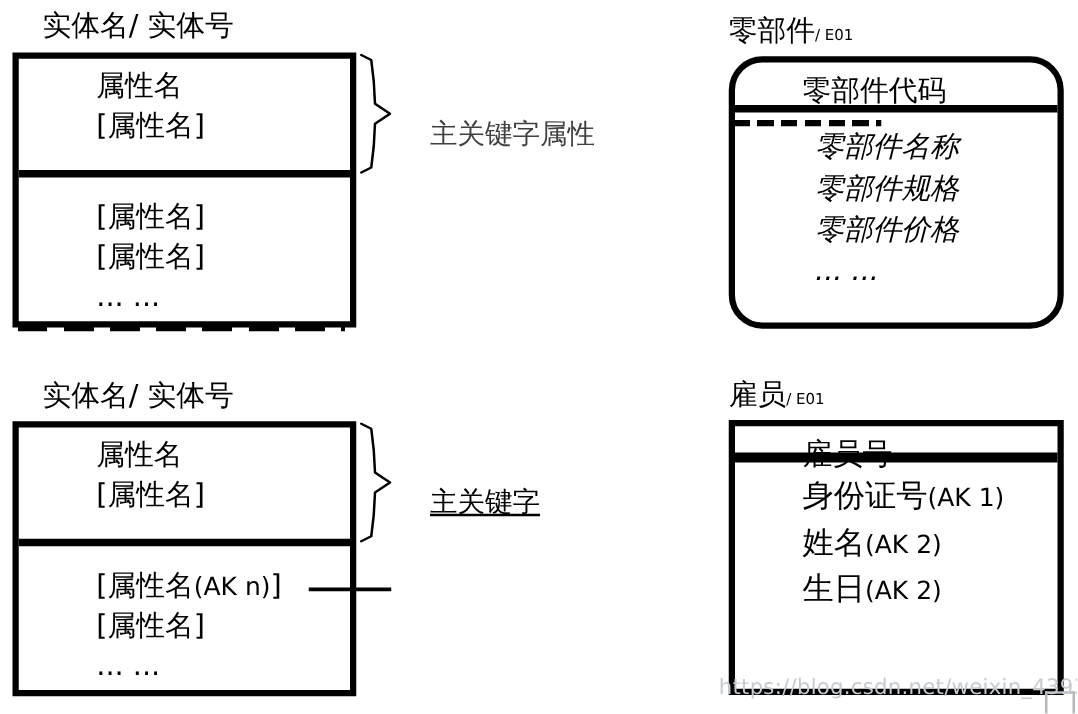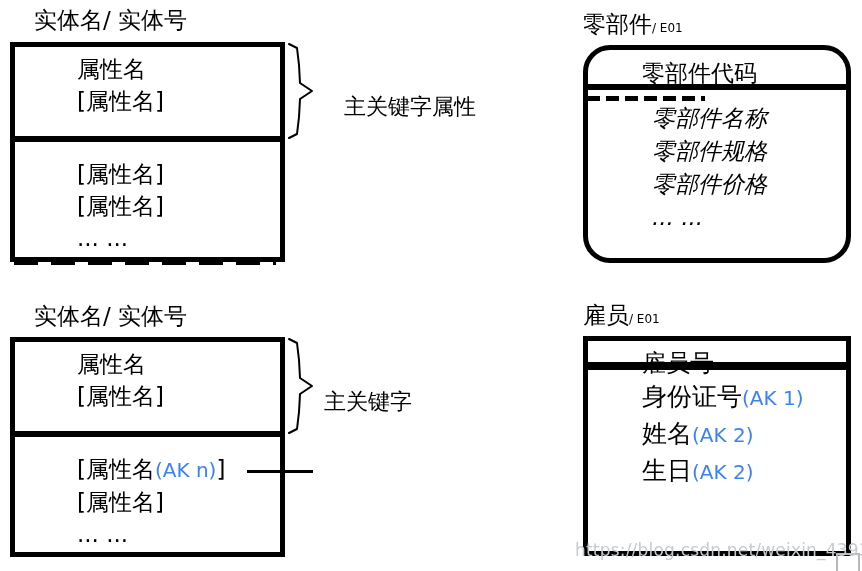--- a/index.html
+++ b/index.html
@@ -25,26 +25,26 @@
   .gen-sec2{padding:16px 0 0 62px;}
   .gen-row{font-size:23px;line-height:32px;white-space:nowrap;}
   .tr-sec1{height:40px;border-bottom:6px solid #000;padding:5px 0 0 54px;}
   .tr-key{font-size:23px;line-height:36px;white-space:nowrap;}
   .tr-sec2{padding:12px 0 0 64px;font-style:italic;}
   .tr-row{font-size:23px;line-height:33px;white-space:nowrap;}
   .br-sec1{height:29px;border-bottom:8px solid #000;padding:4px 0 0 54px;}
   .br-key{font-size:24px;line-height:36px;white-space:nowrap;}
   .br-sec2{padding:9px 0 0 54px;}
   .br-row{font-size:25px;line-height:35px;white-space:nowrap;}
-  .ak{color:#3b82f6;font-size:20px;}
+  .ak{color:#000000;font-size:20px;}
   
-  .magenta{color:#000000;}
+  .magenta{color:#404040;}
   .annot{position:absolute;font-size:22px;white-space:nowrap;}
   .annot-pk-attrs{left:344px;top:92px;}
-  .annot-pk{left:324px;top:387px;}
+  .annot-pk{left:344px;top:387px;text-decoration:underline;}
   .annot-altkey{left:344px;top:458px;line-height:34px;}
   
   .brace{position:absolute;}
   .top-brace{left:285px;top:41px;}
   .bottom-brace{left:285px;top:336px;}
   
   .pointer-line{position:absolute;left:247px;top:470px;width:66px;height:3px;background:#000;z-index:4;}
   
   .tl-dash{position:absolute;left:14px;top:260px;width:262px;height:5px;
     background:repeating-linear-gradient(90deg,#000 0 24px,transparent 24px 37px);}

